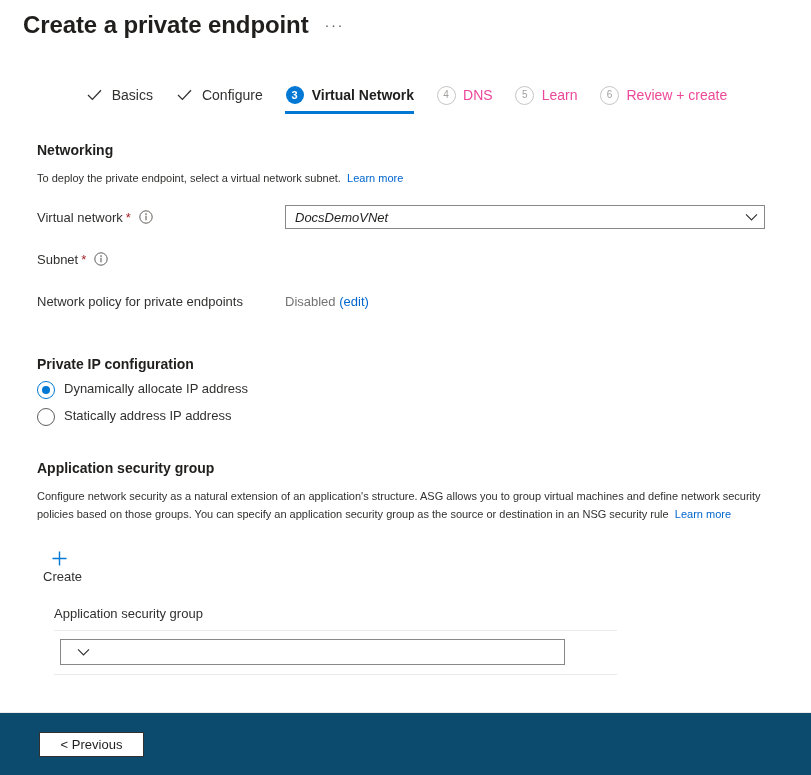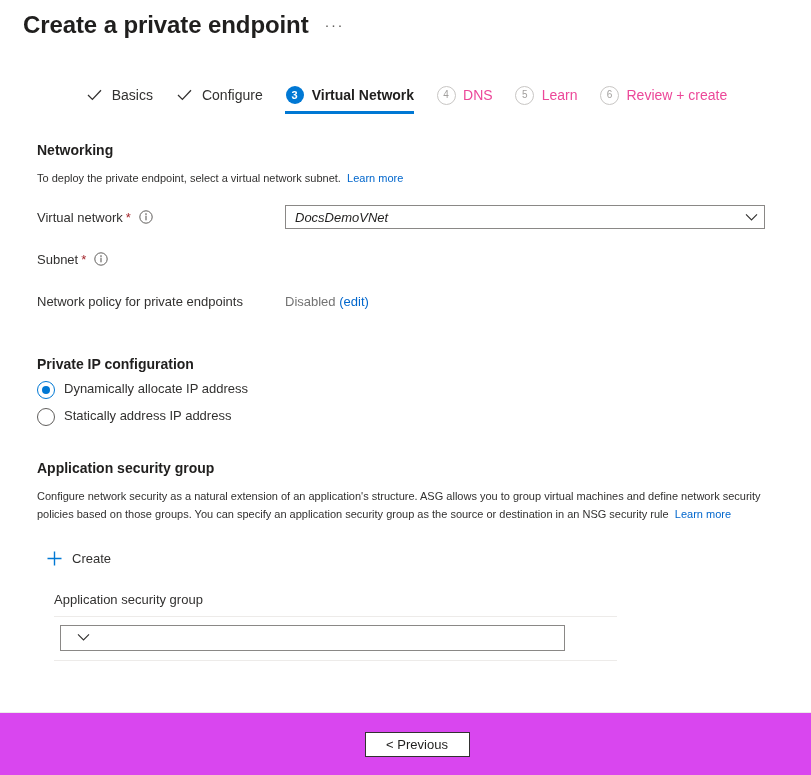--- a/index.html
+++ b/index.html
@@ -205,20 +205,21 @@
   .radio-label { font-size: 13px; color: #323130; }
 
   
   .create-btn {
     display: inline-flex;
     align-items: center;
     margin: 24px 0 0 6px;
     cursor: pointer;
     color: #323130;
     font-size: 13px;
+    flex-direction: column;
   }
   .plus-icon {
     display: inline-flex;
     align-items: center;
     justify-content: center;
     width: 22px; height: 22px;
     margin-right: 7px;
     color: #0078d4;
   }
 
@@ -252,26 +253,25 @@
     left: 0; right: 0;
     top: 712px;
     height: 1px;
     background: #edebe9;
   }
   .footer-bar {
     position: absolute;
     left: 0; right: 0;
     top: 713px;
     height: 62px;
-    background: #d946ef;
+    background: #0c4a6e;
     display: flex;
     align-items: center;
     padding-left: 39px;
     box-sizing: border-box;
-    justify-content: center;
   }
   .btn {
     height: 25px;
     min-width: 105px;
     border: 1px solid #323130;
     background: #ffffff;
     color: #201f1e;
     font-size: 13px;
     font-family: "Liberation Sans", sans-serif;
     cursor: pointer;

